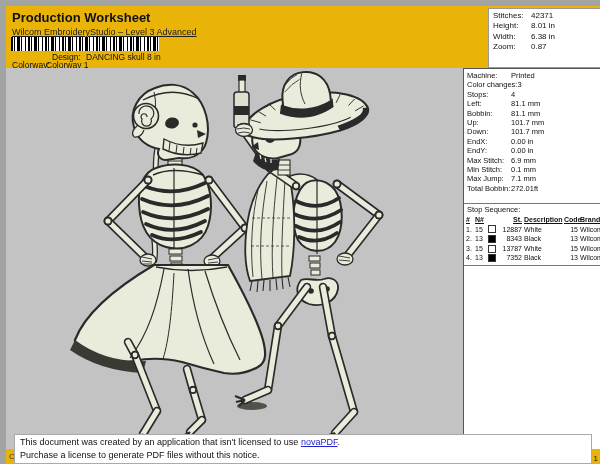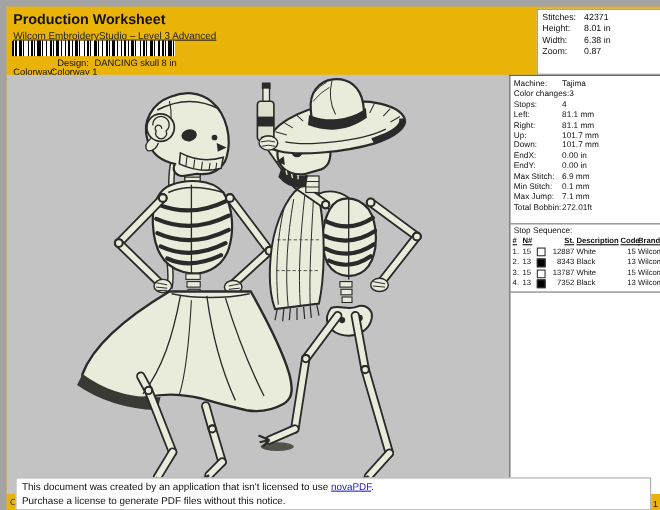--- a/index.html
+++ b/index.html
@@ -277,36 +277,36 @@
         <ellipse cx="238" cy="62" rx="8.5" ry="6.5" class="cream" stroke-width="1.3"></ellipse>
         <path d="M231,57 q7,-3 13,0 M231,61 q7,-2 13,0 M232,65 q6,-2 12,0" class="ln" stroke-width="0.9"></path>
       </g>
     </svg>
   </div>
 
   <div class="right-panel">
     <div class="machine-list">
       <div class="row">
           <span class="lbl">Machine:</span>
-          <span>Tajima</span>
+          <span>Printed</span>
         </div>
       <div class="row">
           <span class="lbl">Color changes:</span>
           <span>3</span>
         </div>
       <div class="row">
           <span class="lbl">Stops:</span>
           <span>4</span>
         </div>
       <div class="row">
           <span class="lbl">Left:</span>
           <span>81.1 mm</span>
         </div>
       <div class="row">
-          <span class="lbl">Right:</span>
+          <span class="lbl">Bobbin:</span>
           <span>81.1 mm</span>
         </div>
       <div class="row">
           <span class="lbl">Up:</span>
           <span>101.7 mm</span>
         </div>
       <div class="row">
           <span class="lbl">Down:</span>
           <span>101.7 mm</span>
         </div>

